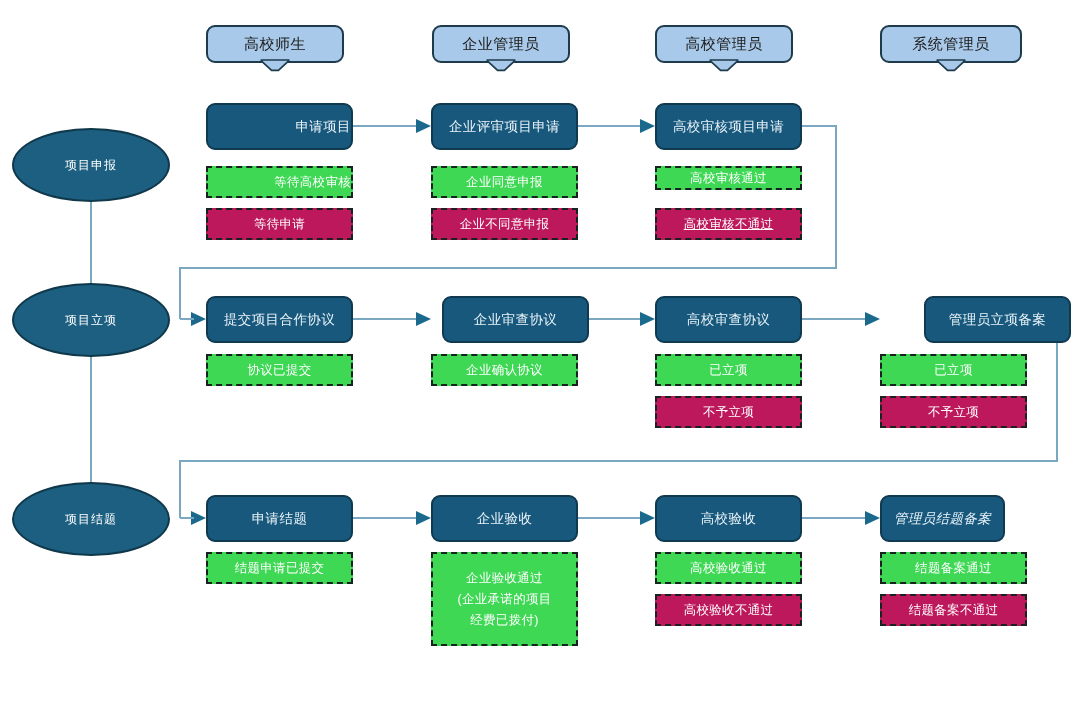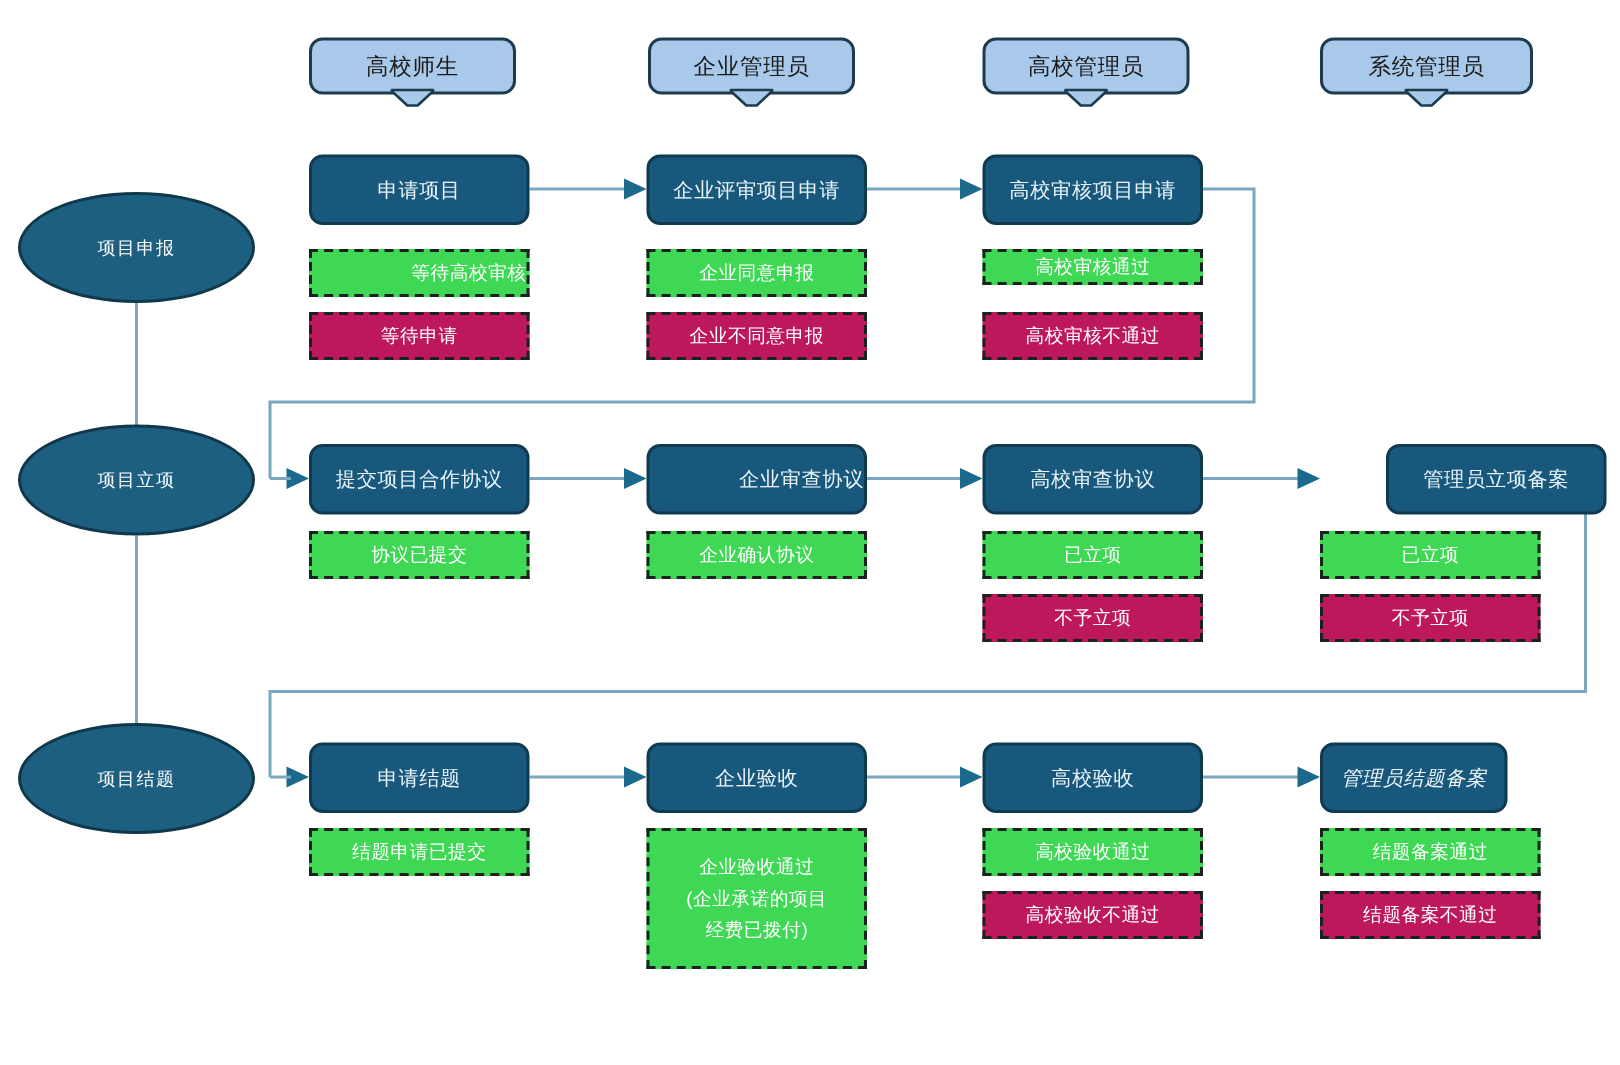--- a/index.html
+++ b/index.html
@@ -206,40 +206,40 @@
       </div>
       <div class="stage-ellipse" style="left: 12px; top: 283px; width: 158px; height: 74px;">
         <span>项目立项</span>
       </div>
       <div class="stage-ellipse" style="left: 12px; top: 482px; width: 158px; height: 74px;">
         <span>项目结题</span>
       </div>
     </div>
 
   <div id="node-layer">
-      <div class="proc-box" style="left: 206px; top: 103px; width: 147px; height: 47px;">
+      <div class="proc-box" style="left: 206px; top: 103px; width: 147px; height: 47px; justify-content: flex-end;">
         <span>申请项目</span>
       </div>
       <div class="status-box status-ok" style="left: 206px; top: 166px; width: 147px; height: 32px; justify-content: flex-end;"><span>等待高校审核</span></div>
       <div class="status-box status-fail" style="left: 206px; top: 208px; width: 147px; height: 32px;"><span>等待申请</span></div>
       <div class="proc-box" style="left: 431px; top: 103px; width: 147px; height: 47px;">
         <span>企业评审项目申请</span>
       </div>
       <div class="status-box status-ok" style="left: 431px; top: 166px; width: 147px; height: 32px;"><span>企业同意申报</span></div>
       <div class="status-box status-fail" style="left: 431px; top: 208px; width: 147px; height: 32px;"><span>企业不同意申报</span></div>
       <div class="proc-box" style="left: 655px; top: 103px; width: 147px; height: 47px;">
         <span>高校审核项目申请</span>
       </div>
       <div class="status-box status-ok" style="left: 655px; top: 166px; width: 147px; height: 24px;"><span>高校审核通过</span></div>
-      <div class="status-box status-fail" style="left: 655px; top: 208px; width: 147px; height: 32px;"><span>高校审核不通过</span></div>
+      <div class="status-box status-fail" style="left: 655px; top: 208px; width: 147px; height: 32px; text-decoration: underline;"><span>高校审核不通过</span></div>
       <div class="proc-box" style="left: 206px; top: 296px; width: 147px; height: 47px;">
         <span>提交项目合作协议</span>
       </div>
       <div class="status-box status-ok" style="left: 206px; top: 354px; width: 147px; height: 32px;"><span>协议已提交</span></div>
-      <div class="proc-box" style="left: 431px; top: 296px; width: 147px; height: 47px; justify-content: flex-end;">
+      <div class="proc-box" style="left: 442px; top: 296px; width: 147px; height: 47px;">
         <span>企业审查协议</span>
       </div>
       <div class="status-box status-ok" style="left: 431px; top: 354px; width: 147px; height: 32px;"><span>企业确认协议</span></div>
       <div class="proc-box" style="left: 655px; top: 296px; width: 147px; height: 47px;">
         <span>高校审查协议</span>
       </div>
       <div class="status-box status-ok" style="left: 655px; top: 354px; width: 147px; height: 32px;"><span>已立项</span></div>
       <div class="status-box status-fail" style="left: 655px; top: 396px; width: 147px; height: 32px;"><span>不予立项</span></div>
       <div class="proc-box" style="left: 924px; top: 296px; width: 147px; height: 47px;">
         <span>管理员立项备案</span>

